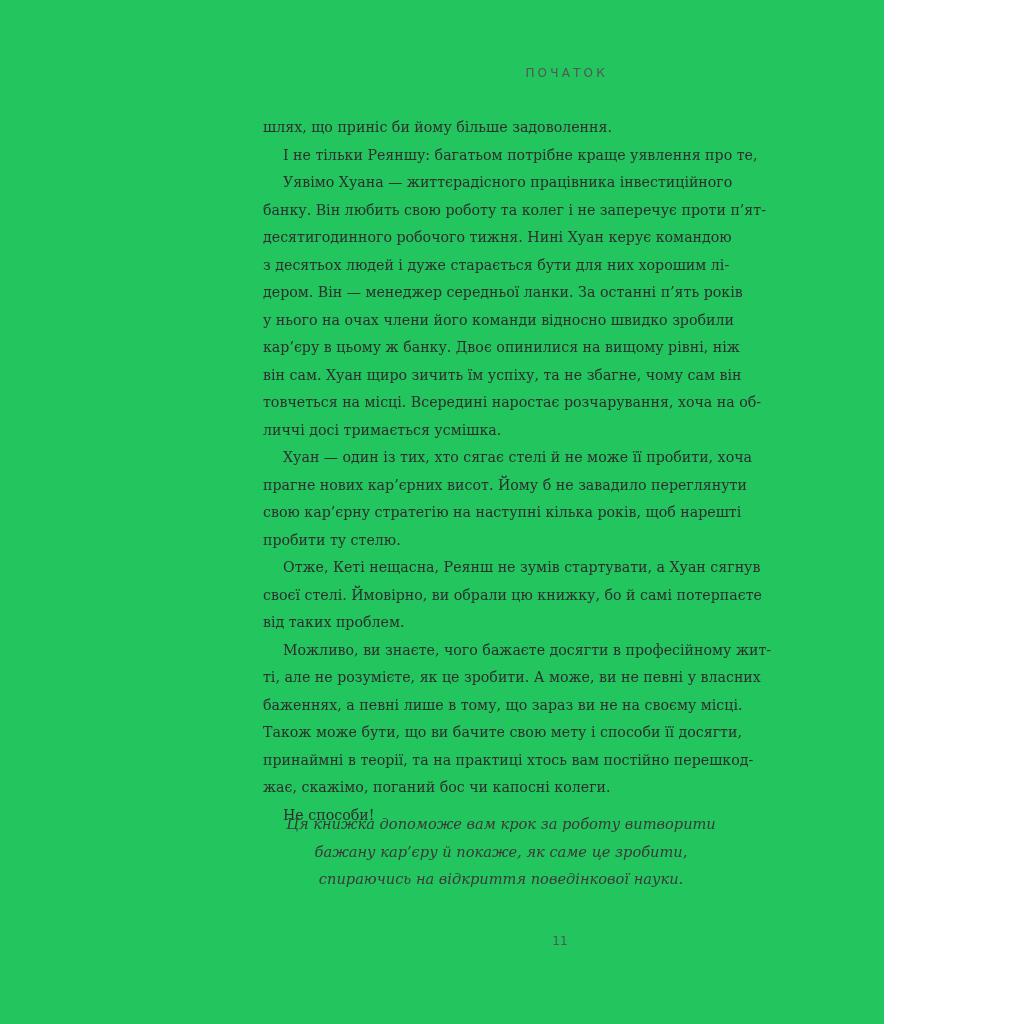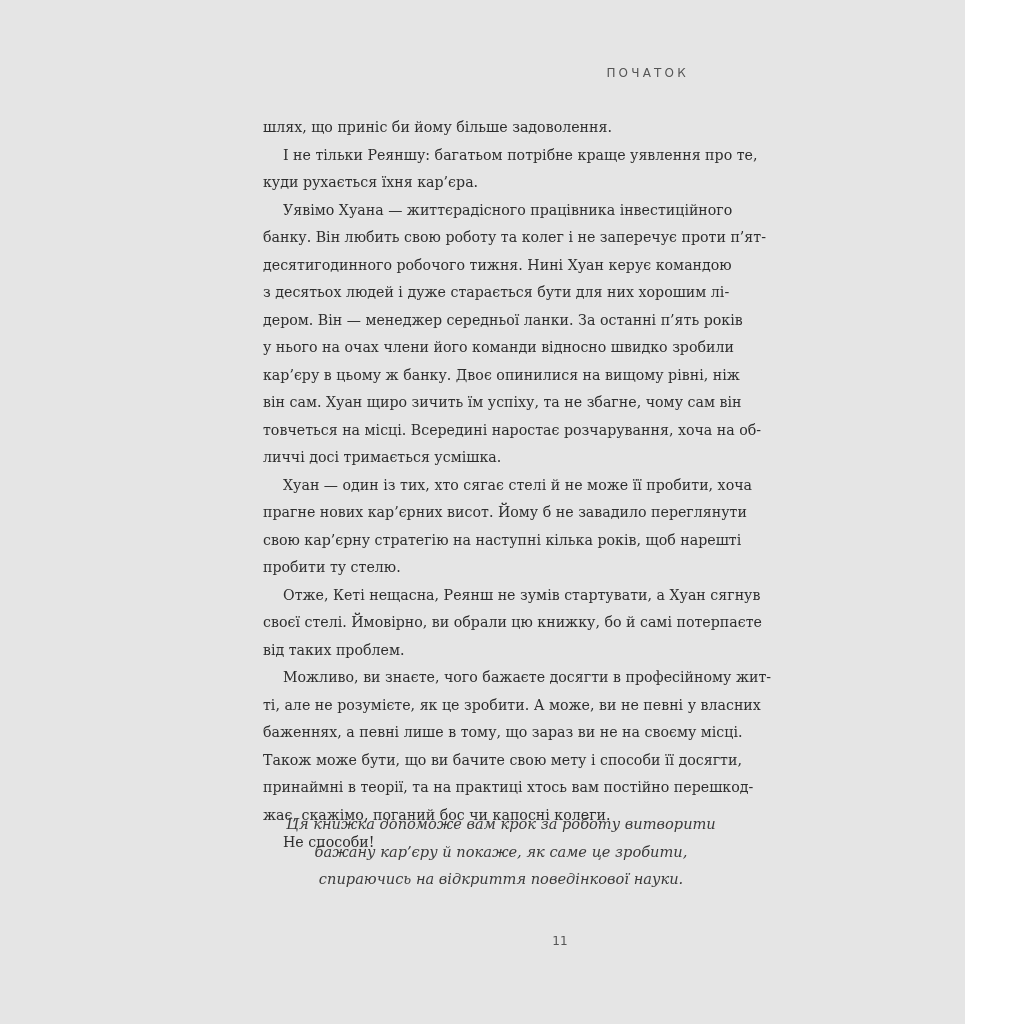--- a/index.html
+++ b/index.html
@@ -1,19 +1,19 @@
 <!DOCTYPE html>
 <html><head>
   <meta charset="utf-8">
   <style>
     html, body { margin: 0; padding: 0; background: #ffffff; }
     body { width: 1024px; height: 1024px; position: relative; overflow: hidden; }
     .page {
-      position: absolute; left: 0; top: 0; width: 965px; height: 1024px;
-      background: #e5e5e5; color: #2b2b2b;
+      position: absolute; left: 0; top: 0; width: 884px; height: 1024px;
+      background: #22c55e; color: #2b2b2b;
     }
     .running-head {
       position: absolute; top: 66px; right: 276px;
       font-family: "DejaVu Sans", sans-serif; font-size: 12px;
       letter-spacing: 3.2px; color: #555555;
     }
     .body-text {
       position: absolute; left: 263px; top: 114px; width: 457px;
       font-family: "DejaVu Serif", serif; font-size: 14.2px; line-height: 27.5px;
       color: #2e2e2e;
@@ -39,21 +39,20 @@
   <div class="running-head">ПОЧАТОК</div>
 
   <div class="body-text">
 
     <div>
       <span class="line last">шлях, що приніс би йому більше задоволення.</span>
     </div>
 
     <div>
       <span class="line indent">І не тільки Реяншу: багатьом потрібне краще уявлення про те,</span>
-      <span class="line last">куди рухається їхня кар’єра.</span>
     </div>
 
     <div>
       <span class="line indent">Уявімо Хуана — життєрадісного працівника інвестиційного</span>
       <span class="line">банку. Він любить свою роботу та колег і не заперечує проти п’ят-</span>
       <span class="line">десятигодинного робочого тижня. Нині Хуан керує командою</span>
       <span class="line">з десятьох людей і дуже старається бути для них хорошим лі-</span>
       <span class="line">дером. Він — менеджер середньої ланки. За останні п’ять років</span>
       <span class="line">у нього на очах члени його команди відносно швидко зробили</span>
       <span class="line">кар’єру в цьому ж банку. Двоє опинилися на вищому рівні, ніж</span>

